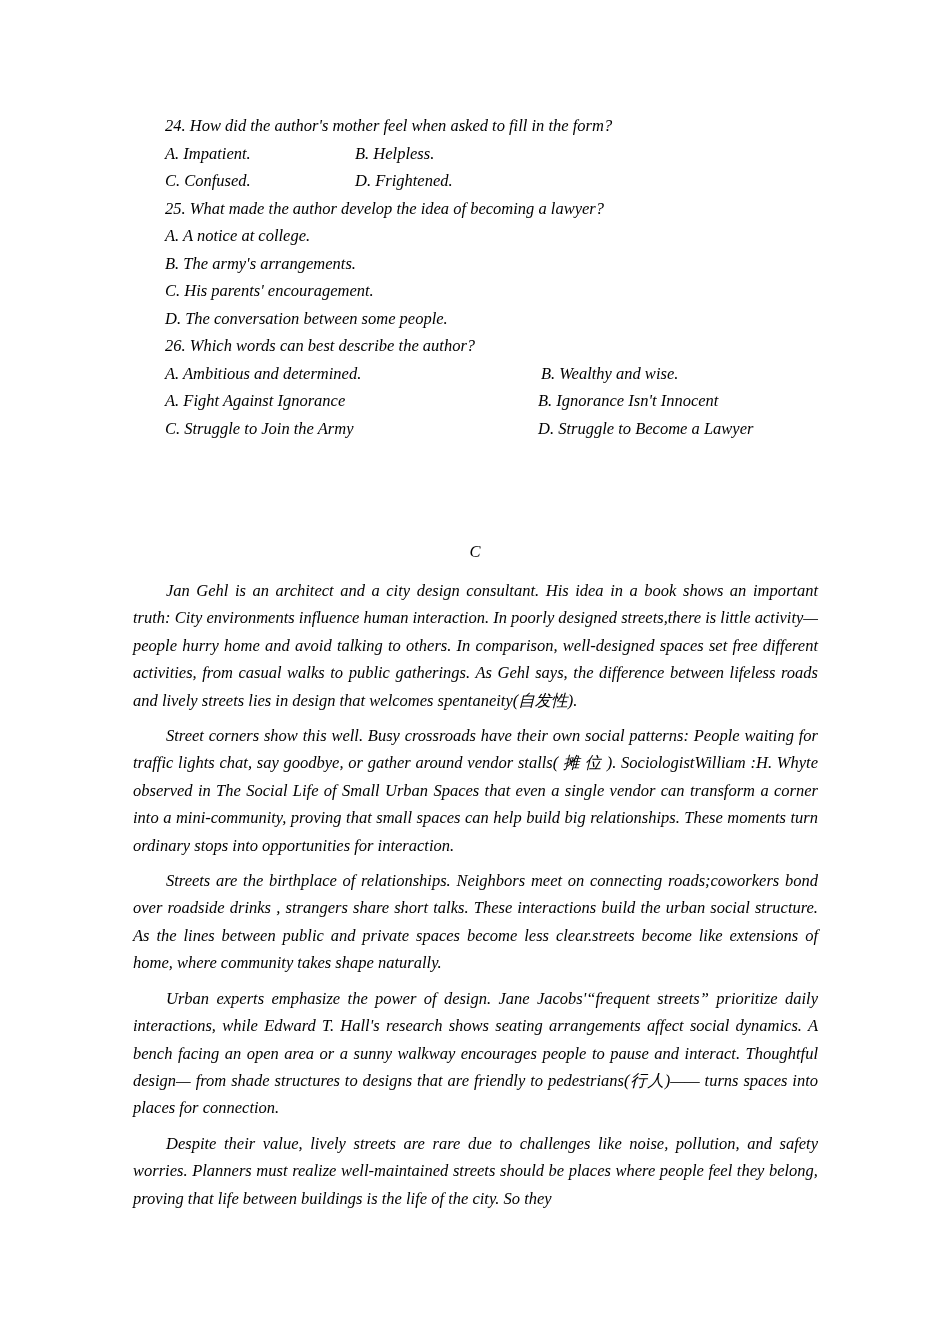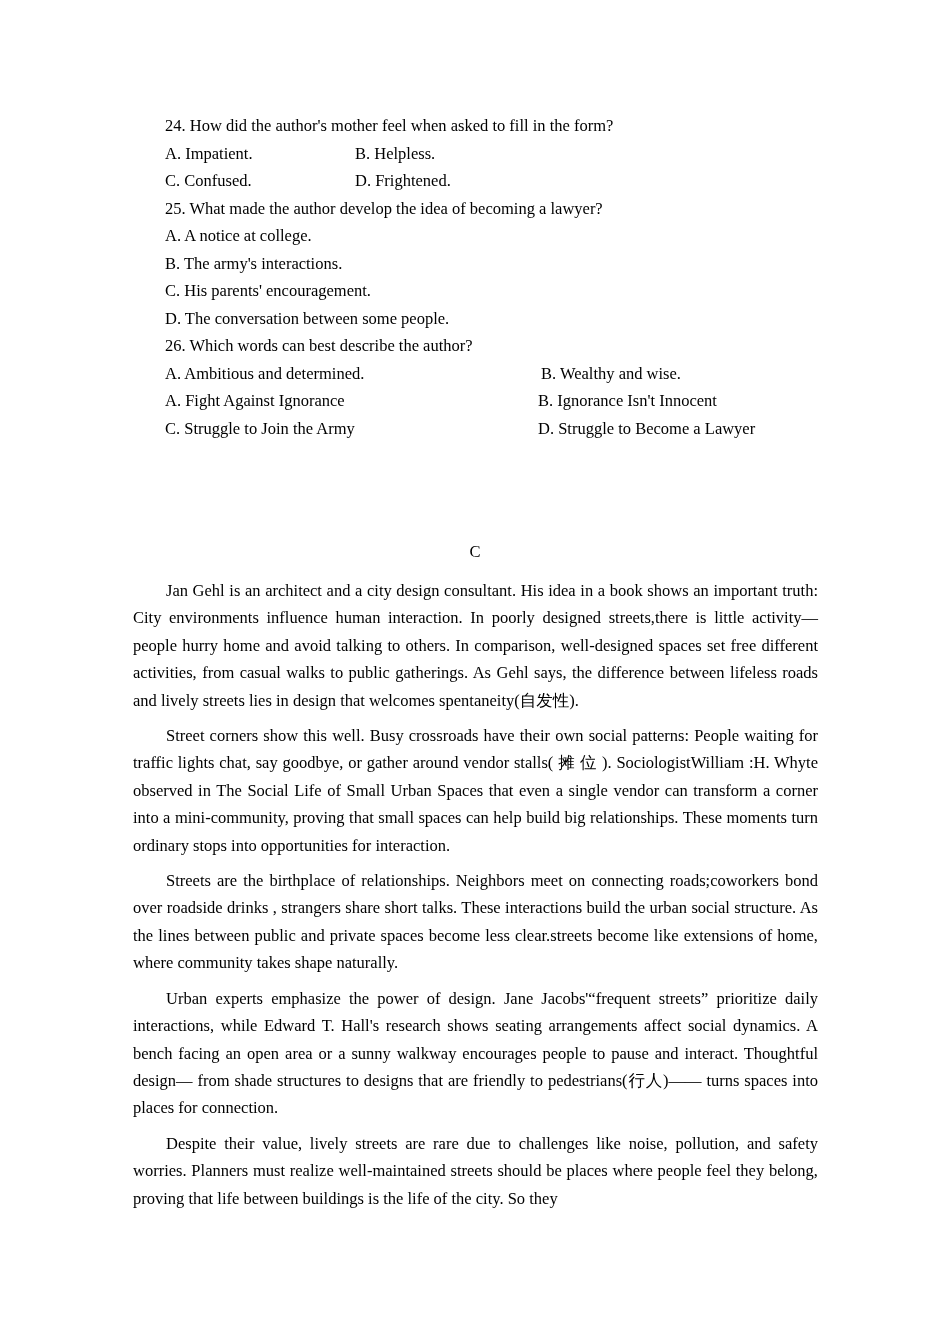--- a/index.html
+++ b/index.html
@@ -13,20 +13,21 @@
     font-family: "Liberation Serif", "DejaVu Serif", serif;
     color: #000000;
     -webkit-font-smoothing: antialiased;
   }
   .page {
     position: relative;
     width: 950px;
     height: 1344px;
     overflow: hidden;
     box-sizing: border-box;
+    font-style: italic;
   }
 
   
   .questions {
     position: absolute;
     left: 165px;
     top: 112px;
     width: 700px;
   }
   .q-stem {
@@ -99,21 +100,21 @@
         <span class="opt right">D. Frightened.</span>
       </div>
     </div>
 
     <div>
       <div class="q-stem">25. What made the author develop the idea of becoming a lawyer?</div>
       <div class="opt-row">
         <span class="opt left">A. A notice at college.</span>
       </div>
       <div class="opt-row">
-        <span class="opt left">B. The army's interactions.</span>
+        <span class="opt left">B. The army's arrangements.</span>
       </div>
       <div class="opt-row">
         <span class="opt left">C. His parents' encouragement.</span>
       </div>
       <div class="opt-row">
         <span class="opt left">D. The conversation between some people.</span>
       </div>
     </div>
 
     <div>

